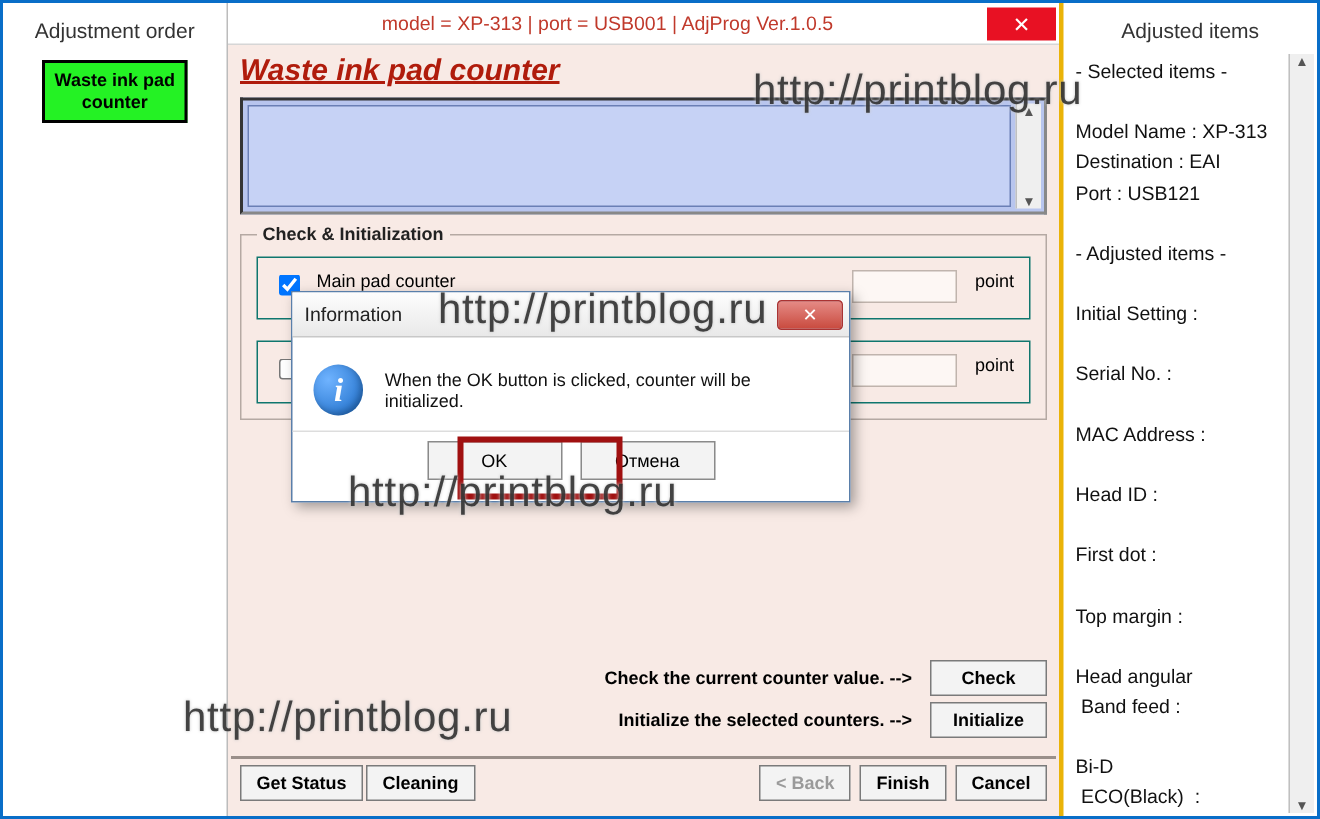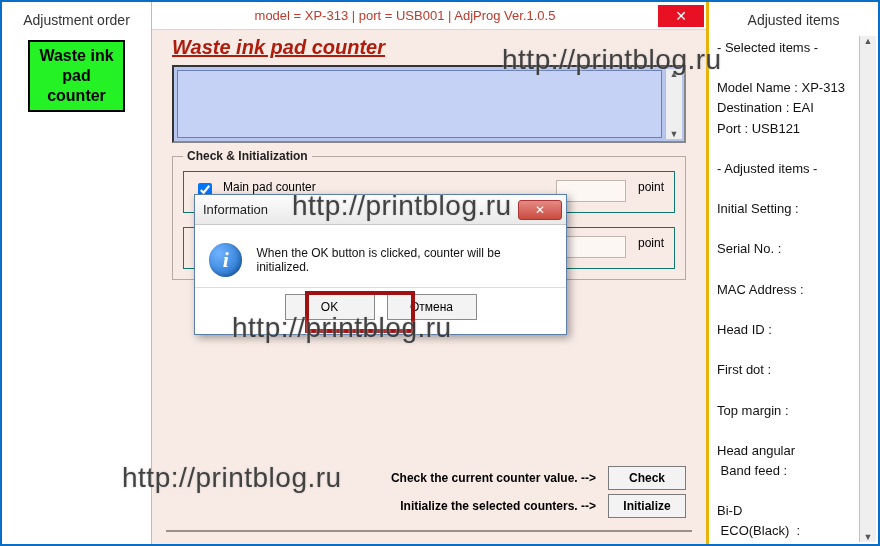--- a/index.html
+++ b/index.html
@@ -34,21 +34,21 @@
     text-align: center;
     font-size: 14px;
     padding: 10px 4px 8px;
     color: #333;
   }
   .left-button {
     margin: 4px 26px;
     background: #24f224;
     border: 2px solid #000;
     font-weight: bold;
-    font-size: 16px;
+    font-size: 12px;
     text-align: center;
     padding: 4px 2px;
     line-height: 1.25;
     cursor: pointer;
   }
 
   
   .center-pane {
     flex: 1 1 auto;
     display: flex;
@@ -76,21 +76,21 @@
     background: #e81123;
     color: #fff;
     display: flex;
     align-items: center;
     justify-content: center;
     font-size: 14px;
     cursor: pointer;
   }
   .center-body {
     flex: 1;
-    padding: 4px 12px 8px;
+    padding: 4px 0 8px;
     background: #f8eae5;
     display: flex;
     flex-direction: column;
     overflow: hidden;
   }
   .page-title {
     font-style: italic;
     text-decoration: underline;
     color: #b01c0c;
     font-weight: bold;
@@ -371,20 +371,31 @@
           <span>Check the current counter value. --&gt;</span>
           <button class="std-btn">Check</button>
         </div>
         <div class="action-line">
           <span>Initialize the selected counters. --&gt;</span>
           <button class="std-btn">Initialize</button>
         </div>
       </div>
 
       <div class="footer-divider"></div>
+      <div class="footer">
+        <div class="left-group">
+          <button class="foot-btn">Get Status</button>
+          <button class="foot-btn">Cleaning</button>
+        </div>
+        <div class="right-group">
+          <button class="foot-btn disabled">&lt; Back</button>
+          <button class="foot-btn">Finish</button>
+          <button class="foot-btn">Cancel</button>
+        </div>
+      </div>
     </div>
   </main>
 
   <aside class="right-pane">
     <div class="right-title">Adjusted items</div>
     <div class="right-list">
       <div class="right-list-inner" id="right-list-inner">- Selected items -
 
 Model Name : XP-313
 Destination : EAI

